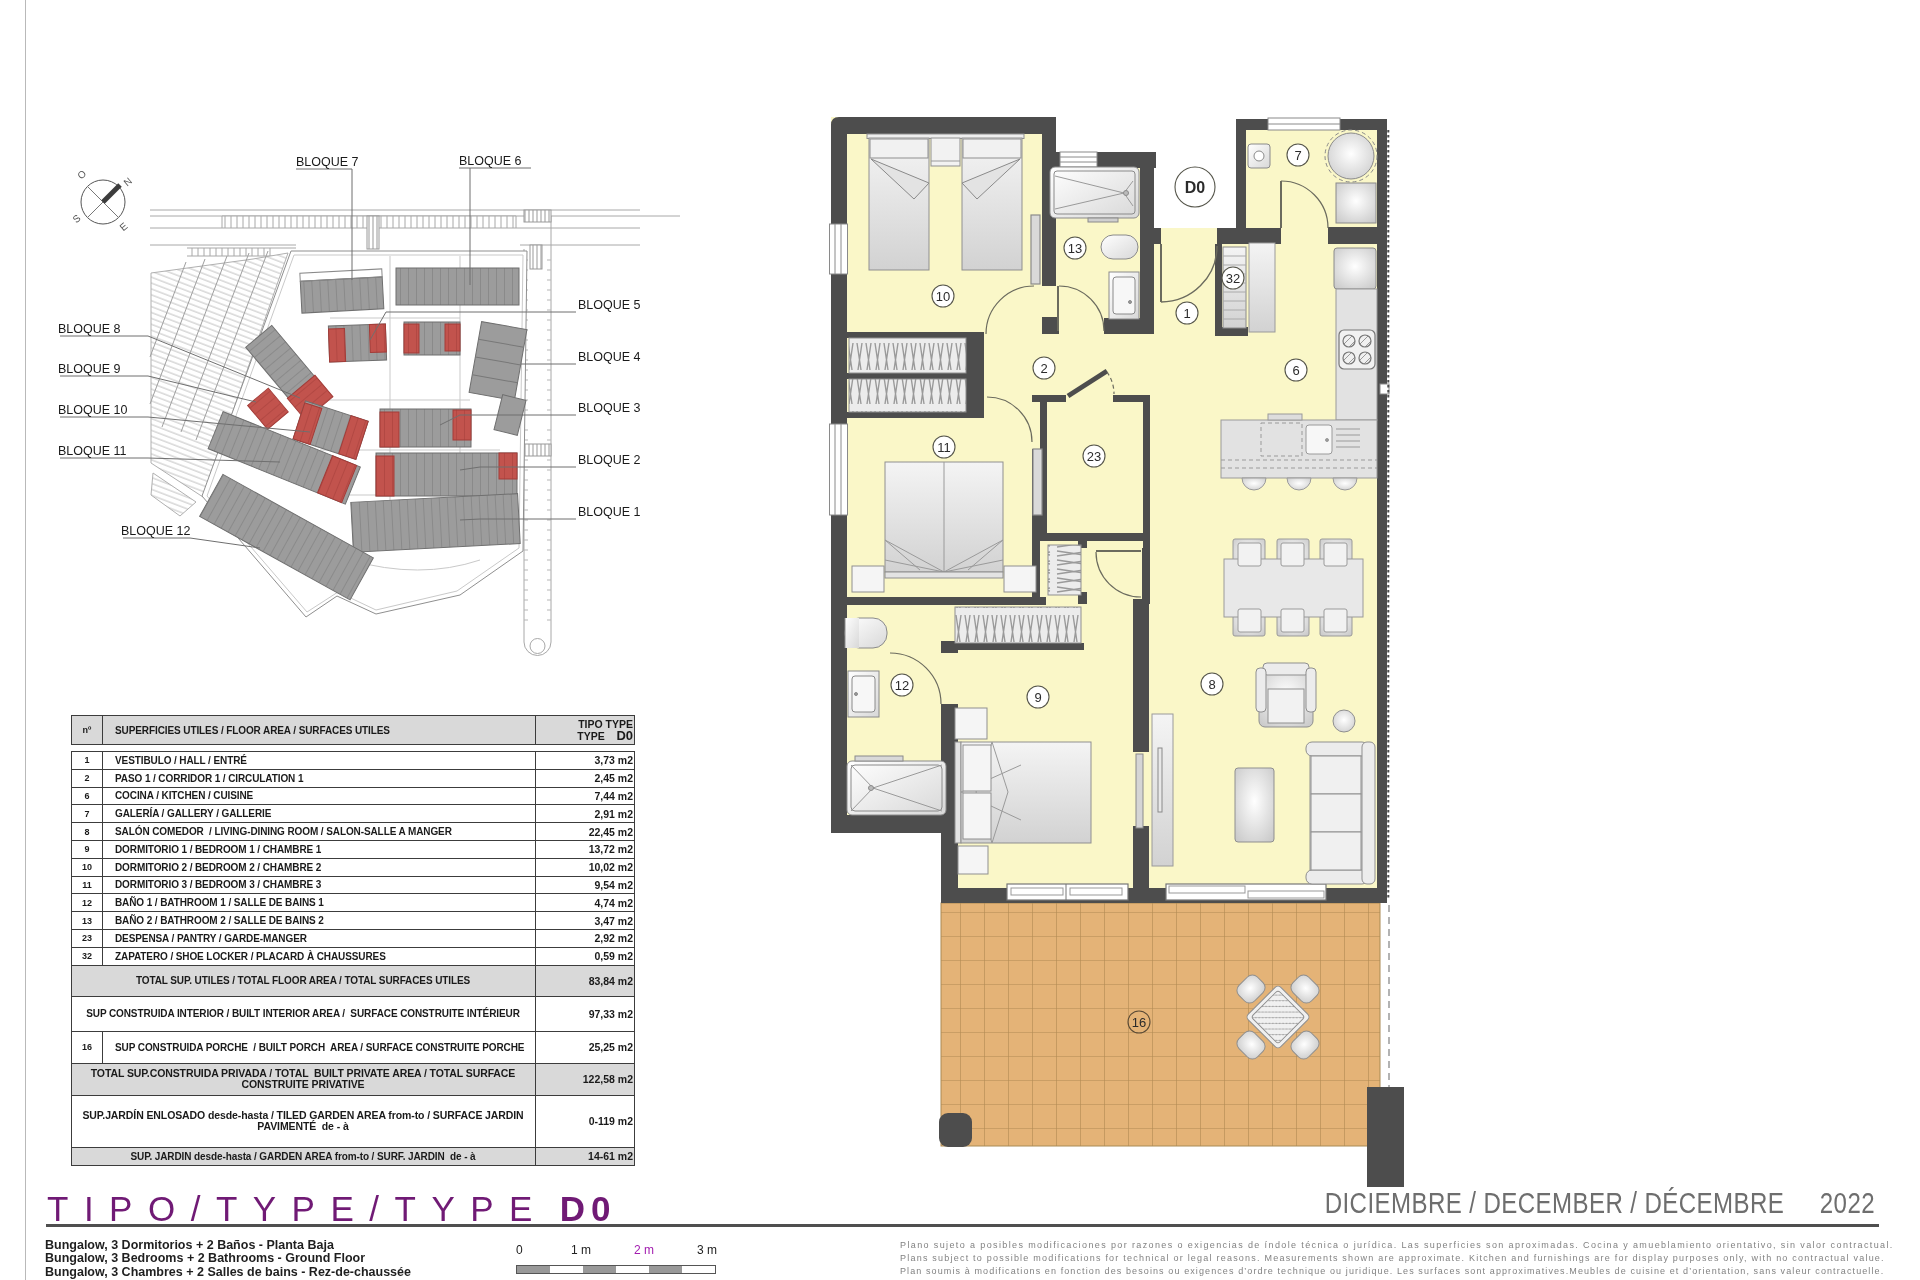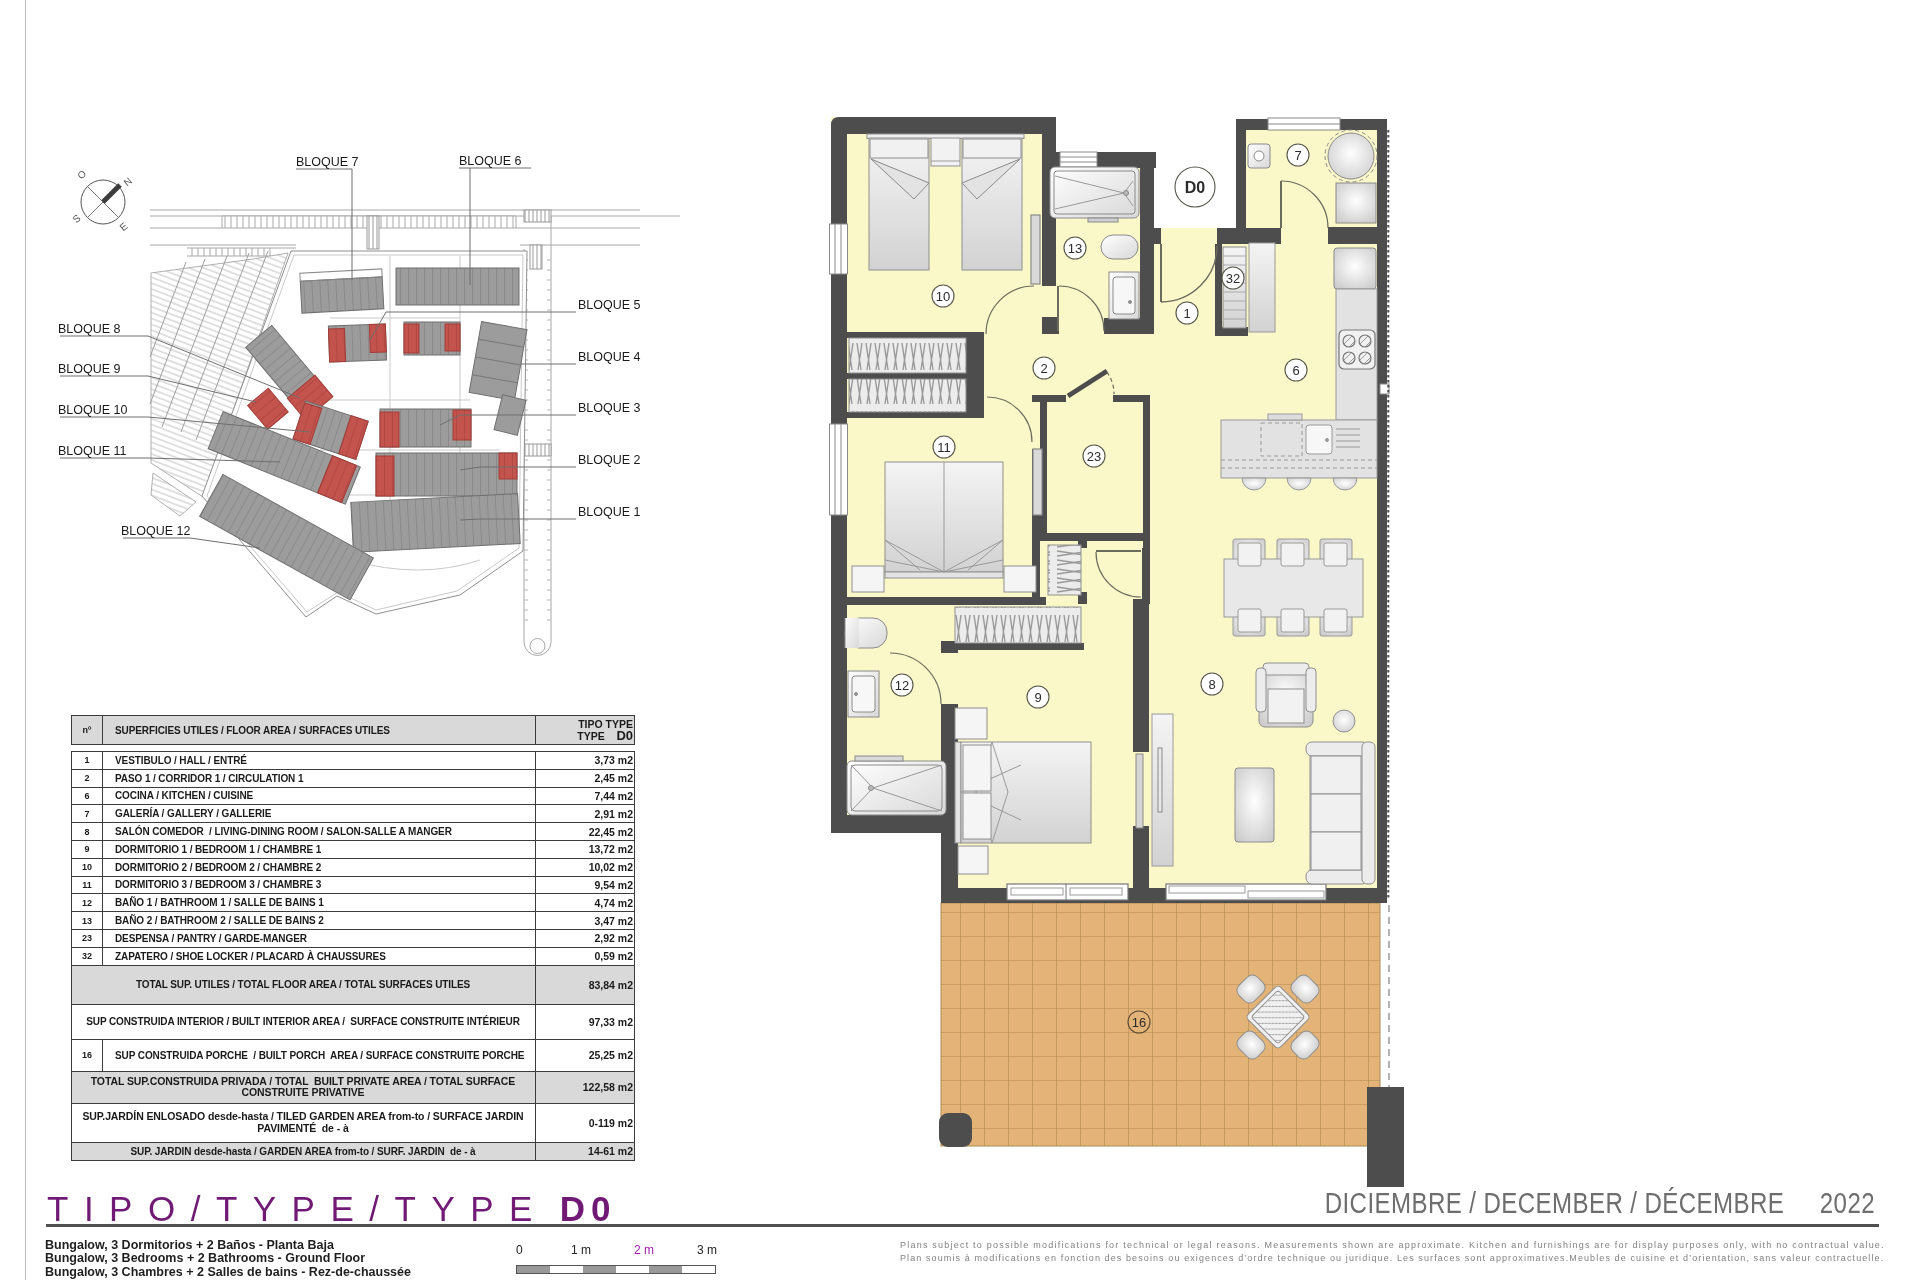--- a/index.html
+++ b/index.html
@@ -684,38 +684,38 @@
     <tr style="height:17.8px;">
             <td class="c1">23</td>
             <td class="c2">DESPENSA / PANTRY / GARDE-MANGER</td>
             <td class="c3">2,92 m2</td>
           </tr>
     <tr style="height:17.8px;">
             <td class="c1">32</td>
             <td class="c2">ZAPATERO / SHOE LOCKER / PLACARD À CHAUSSURES</td>
             <td class="c3">0,59 m2</td>
           </tr>
-    <tr style="height:39px;border-radius:11px;" class="gray">
+    <tr style="height:31px;border-radius:11px;" class="gray">
             <td class="c2 ctr" colspan="2">TOTAL SUP. UTILES / TOTAL FLOOR AREA / TOTAL SURFACES UTILES</td>
             <td class="c3">83,84 m2</td>
           </tr>
     <tr style="height:35px;">
             <td class="c2 ctr" colspan="2">SUP CONSTRUIDA INTERIOR / BUILT INTERIOR AREA /&nbsp; SURFACE CONSTRUITE INTÉRIEUR</td>
             <td class="c3">97,33 m2</td>
           </tr>
     <tr style="height:32px;">
             <td class="c1">16</td>
             <td class="c2">SUP CONSTRUIDA PORCHE&nbsp; / BUILT PORCH&nbsp; AREA / SURFACE CONSTRUITE PORCHE</td>
             <td class="c3">25,25 m2</td>
           </tr>
     <tr style="height:32px;" class="gray">
             <td class="c2 ctr t2" colspan="2">TOTAL SUP.CONSTRUIDA PRIVADA / TOTAL&nbsp; BUILT PRIVATE AREA / TOTAL SURFACE CONSTRUITE PRIVATIVE</td>
             <td class="c3">122,58 m2</td>
           </tr>
-    <tr style="height:39px;">
+    <tr style="height:52px;">
             <td class="c2 ctr t2" colspan="2">SUP.JARDÍN ENLOSADO desde-hasta / TILED GARDEN AREA from-to / SURFACE JARDIN PAVIMENTÉ&nbsp; de - à</td>
             <td class="c3">0-119 m2</td>
           </tr>
     <tr style="height:18px;" class="gray">
             <td class="c2 ctr" colspan="2">SUP. JARDIN desde-hasta / GARDEN AREA from-to / SURF. JARDIN&nbsp; de - à</td>
             <td class="c3">14-61 m2</td>
           </tr>
   </tbody>
       </table>
 </div>
@@ -734,17 +734,18 @@
   <div class="abs" style="left:6px;top:0;font-size:12px;color:#222;">0</div>
   <div class="abs" style="left:61px;top:0;font-size:12px;color:#222;">1 m</div>
   <div class="abs" style="left:124px;top:0;font-size:12px;color:#a21caf;">2 m</div>
   <div class="abs" style="left:187px;top:0;font-size:12px;color:#222;">3 m</div>
   <div class="abs" style="left:6px;top:22px;width:198px;height:7px;border:1px solid #555;background:repeating-linear-gradient(90deg,#999 0 33px,#fff 33px 66px);"></div>
 </div>
 
 <div class="abs" style="left:978px;top:1189px;width:897px;font-size:29px;line-height:1;color:#6e6e6e;letter-spacing:0.5px;text-align:right;transform:scaleX(0.83);transform-origin:100% 0;">DICIEMBRE / DECEMBER / DÉCEMBRE &nbsp;&nbsp;&nbsp;&nbsp;2022</div>
 
 <div class="abs" style="left:900px;top:1239px;width:980px;font-size:9px;color:#828282;line-height:13px;white-space:nowrap;">
+<div id="dl1" style="letter-spacing:1.38px;">Plano sujeto a posibles modificaciones por razones o exigencias de índole técnica o jurídica. Las superficies son aproximadas. Cocina y amueblamiento orientativo, sin valor contractual.</div>
 <div id="dl2" style="letter-spacing:1.22px;">Plans subject to possible modifications for technical or legal reasons. Measurements shown are approximate. Kitchen and furnishings are for display purposes only, with no contractual value.</div>
 <div id="dl3" style="letter-spacing:1.10px;">Plan soumis à modifications en fonction des besoins ou exigences d’ordre technique ou juridique. Les surfaces sont approximatives.Meubles de cuisine et d’orientation, sans valeur contractuelle.</div>
 </div>
 
 </div>
 
 </body></html>

